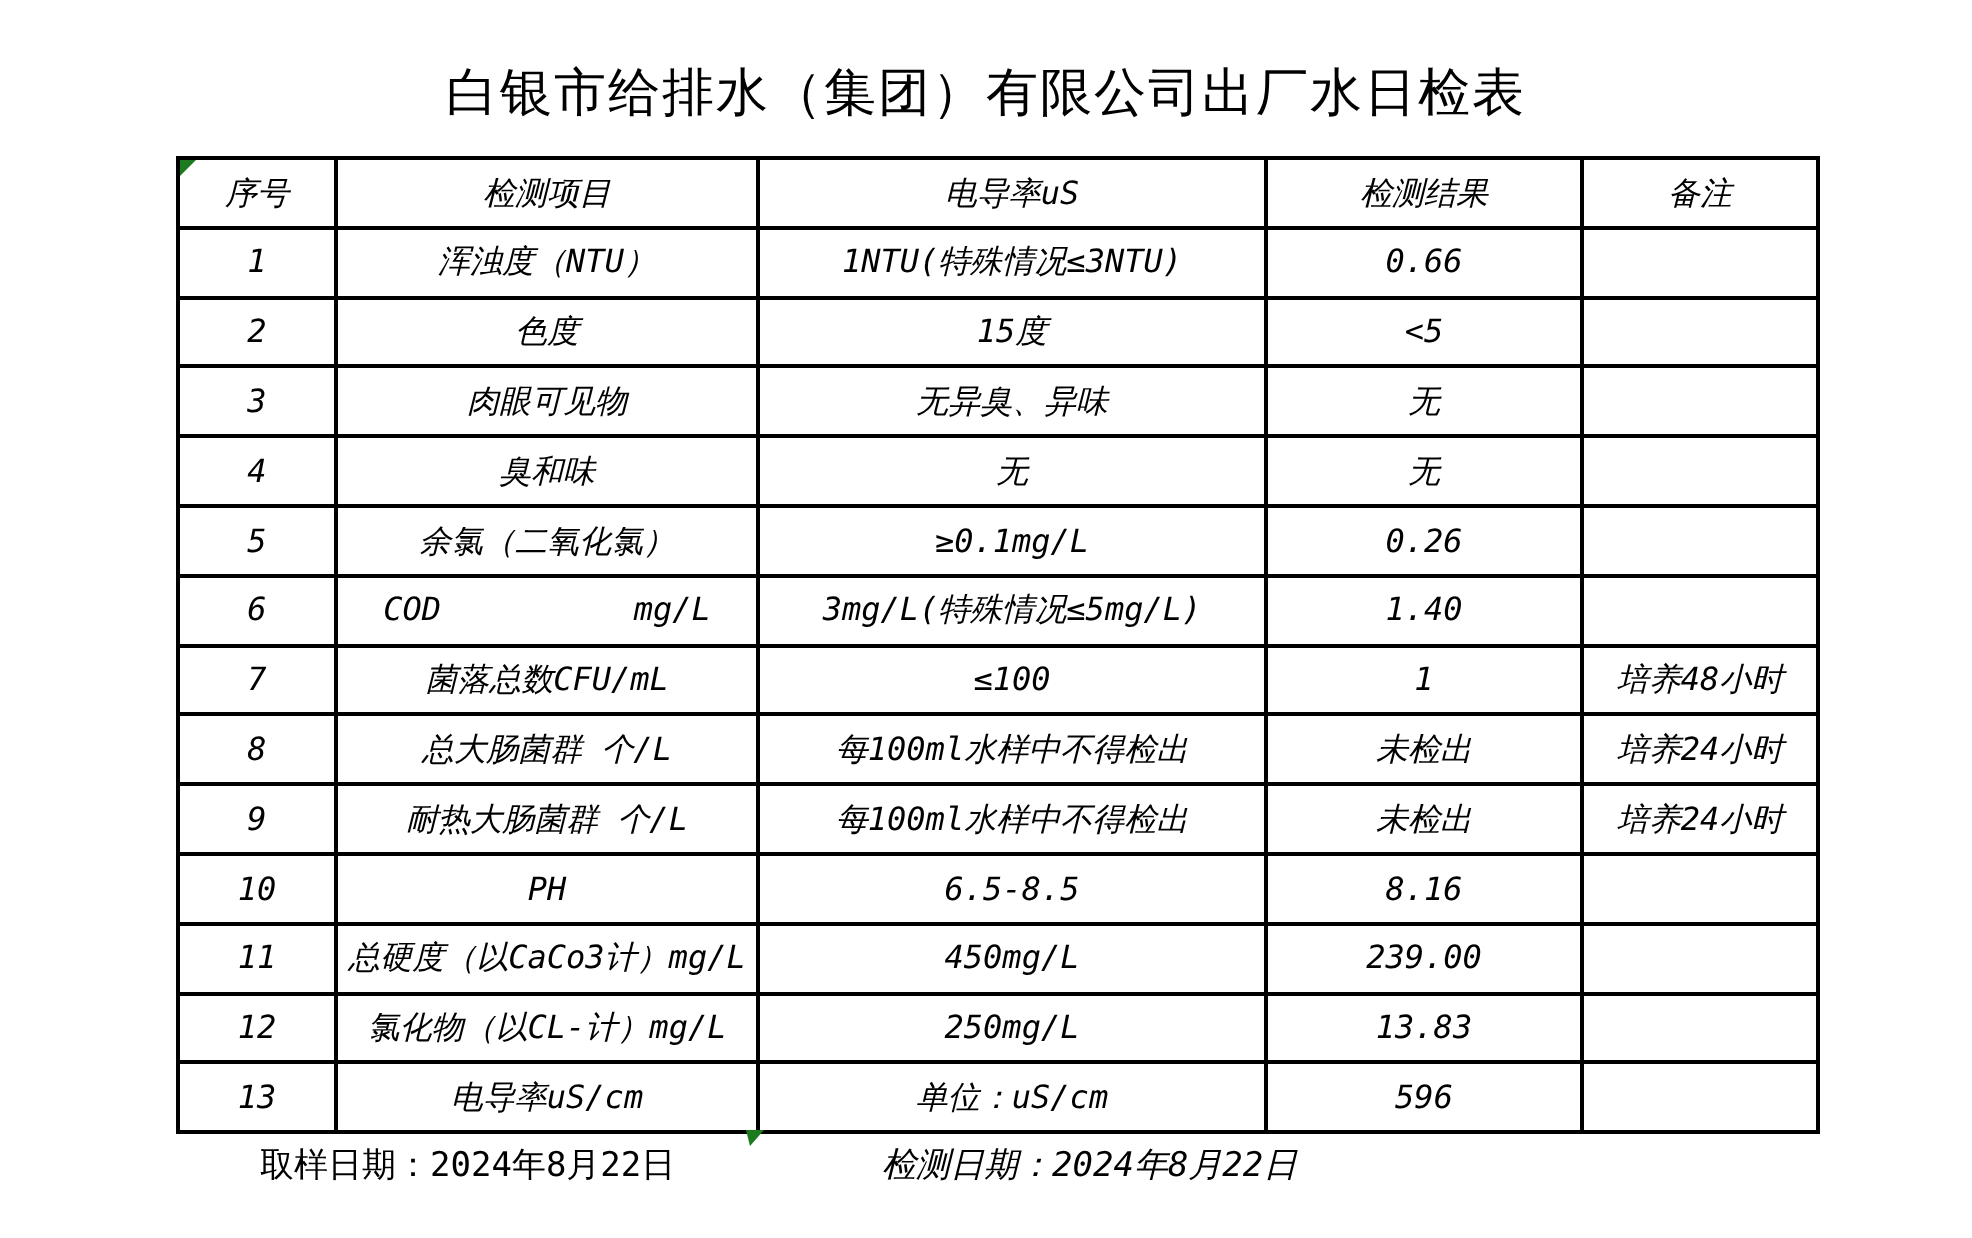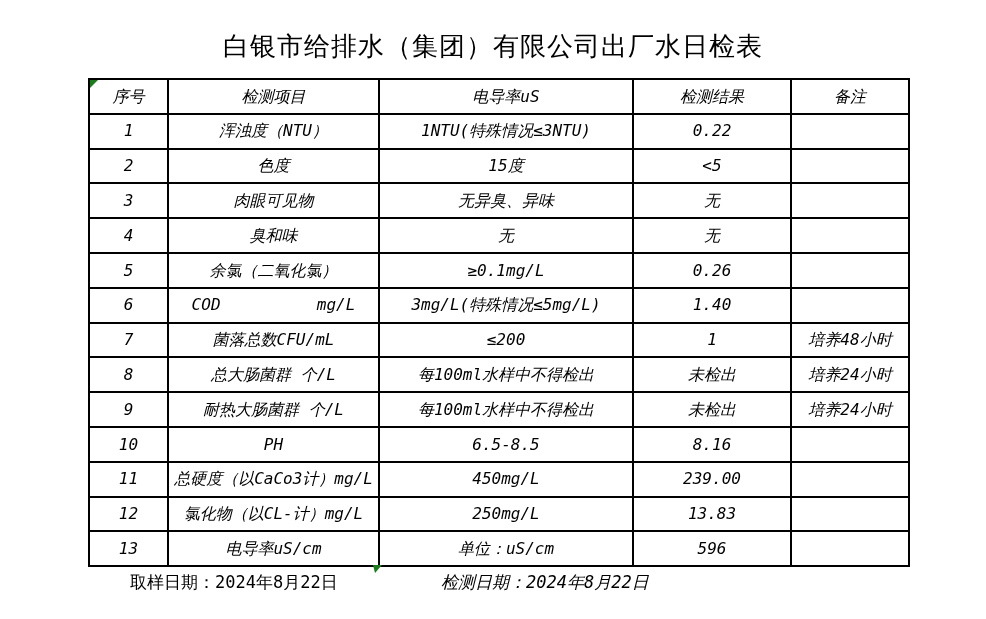--- a/index.html
+++ b/index.html
@@ -87,21 +87,21 @@
         <th>电导率uS</th>
         <th>检测结果</th>
         <th>备注</th>
       </tr>
     </thead>
     <tbody>
         <tr>
           <td>1</td>
           <td>浑浊度（NTU）</td>
           <td>1NTU(特殊情况≤3NTU)</td>
-          <td>0.22</td>
+          <td>0.66</td>
           <td></td>
         </tr>
         <tr>
           <td>2</td>
           <td>色度</td>
           <td>15度</td>
           <td>&lt;5</td>
           <td></td>
         </tr>
         <tr>
@@ -128,21 +128,21 @@
         <tr>
           <td>6</td>
           <td>COD          mg/L</td>
           <td>3mg/L(特殊情况≤5mg/L)</td>
           <td>1.40</td>
           <td></td>
         </tr>
         <tr>
           <td>7</td>
           <td>菌落总数CFU/mL</td>
-          <td>≤200</td>
+          <td>≤100</td>
           <td>1</td>
           <td>培养48小时</td>
         </tr>
         <tr>
           <td>8</td>
           <td>总大肠菌群 个/L</td>
           <td>每100ml水样中不得检出</td>
           <td>未检出</td>
           <td>培养24小时</td>
         </tr>

